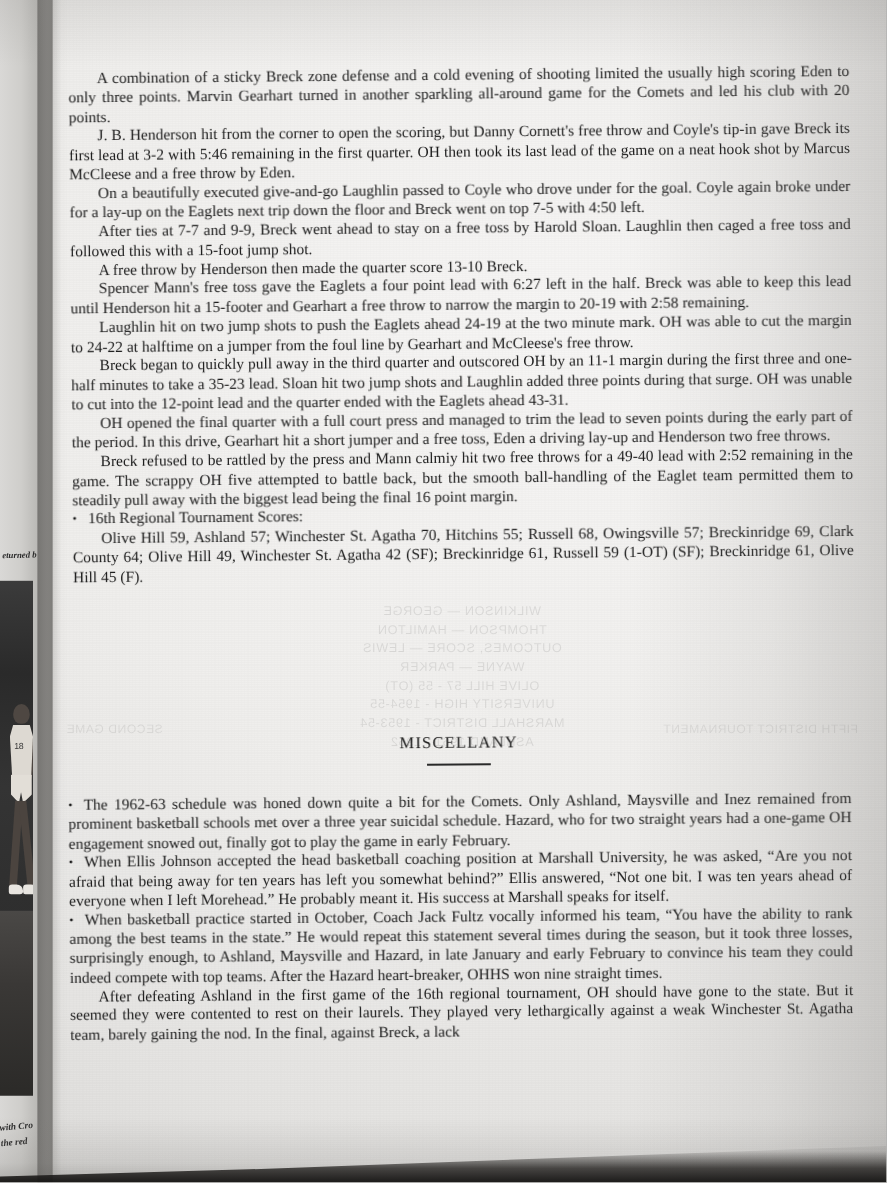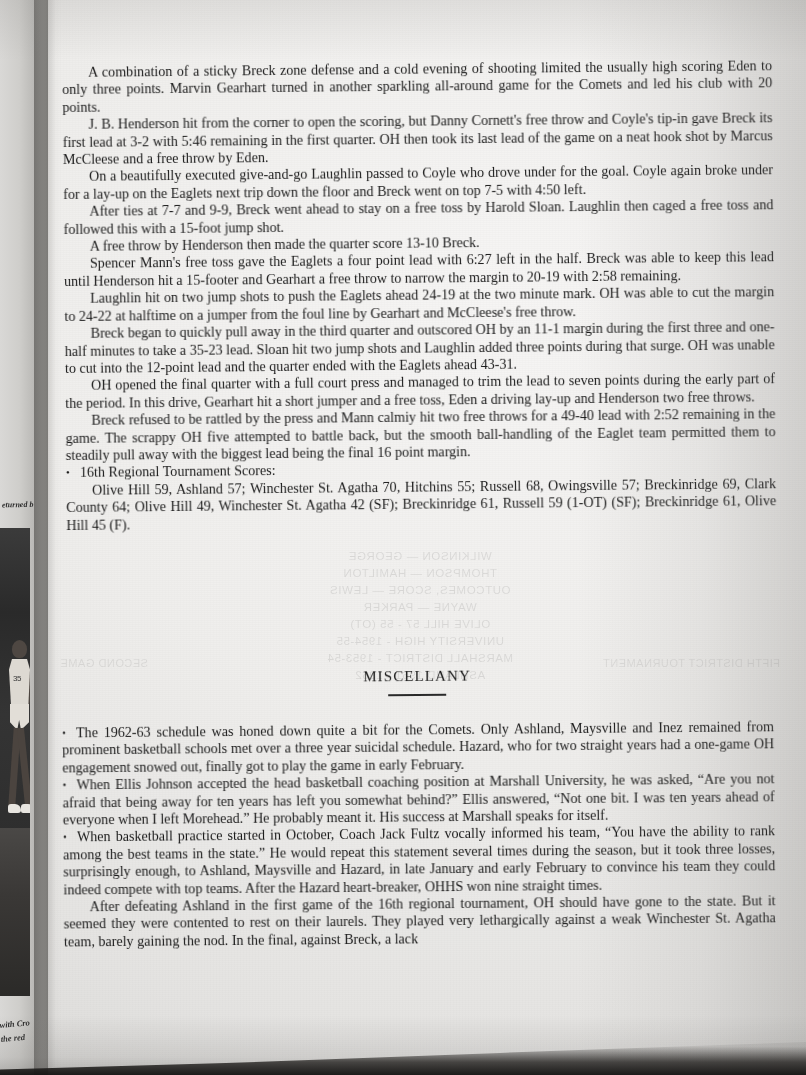--- a/index.html
+++ b/index.html
@@ -286,21 +286,21 @@
     <div class="facing-paper"></div>
 
     <div class="facing-caption-top">eturned b</div>
 
     <div class="facing-photo">
       <div class="photo-floor"></div>
       <div class="photo-figure">
         <div class="fig-head"></div>
         <div class="fig-arm"></div>
         <div class="fig-jersey"></div>
-        <div class="fig-number">35</div>
+        <div class="fig-number">18</div>
         <div class="fig-shorts"></div>
         <div class="fig-leg-l"></div>
         <div class="fig-leg-r"></div>
         <div class="fig-shoe-l"></div>
         <div class="fig-shoe-r"></div>
       </div>
     </div>
 
     <div class="facing-caption-bottom">
       <div>with Cro</div>

